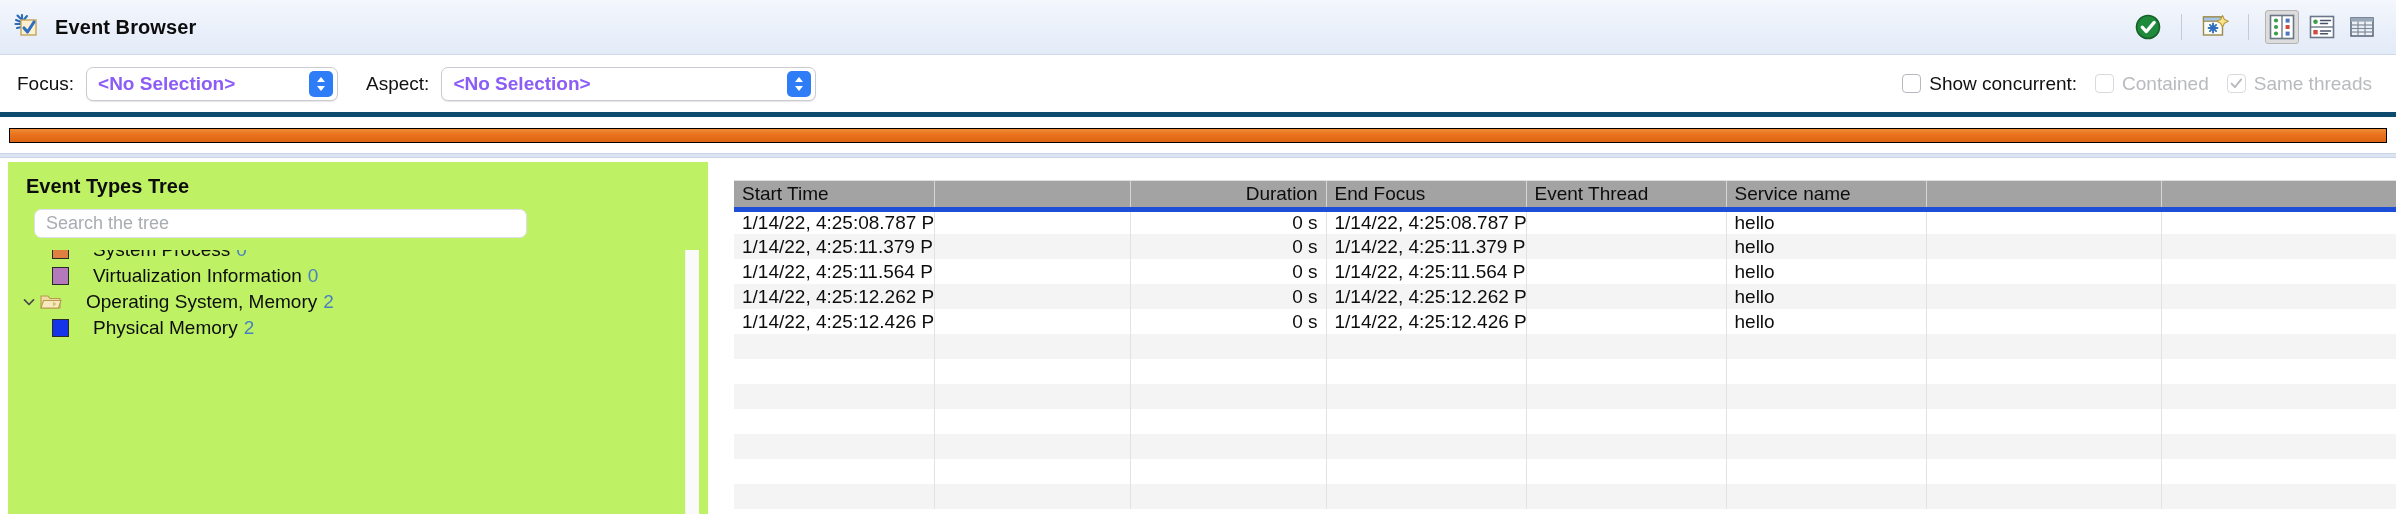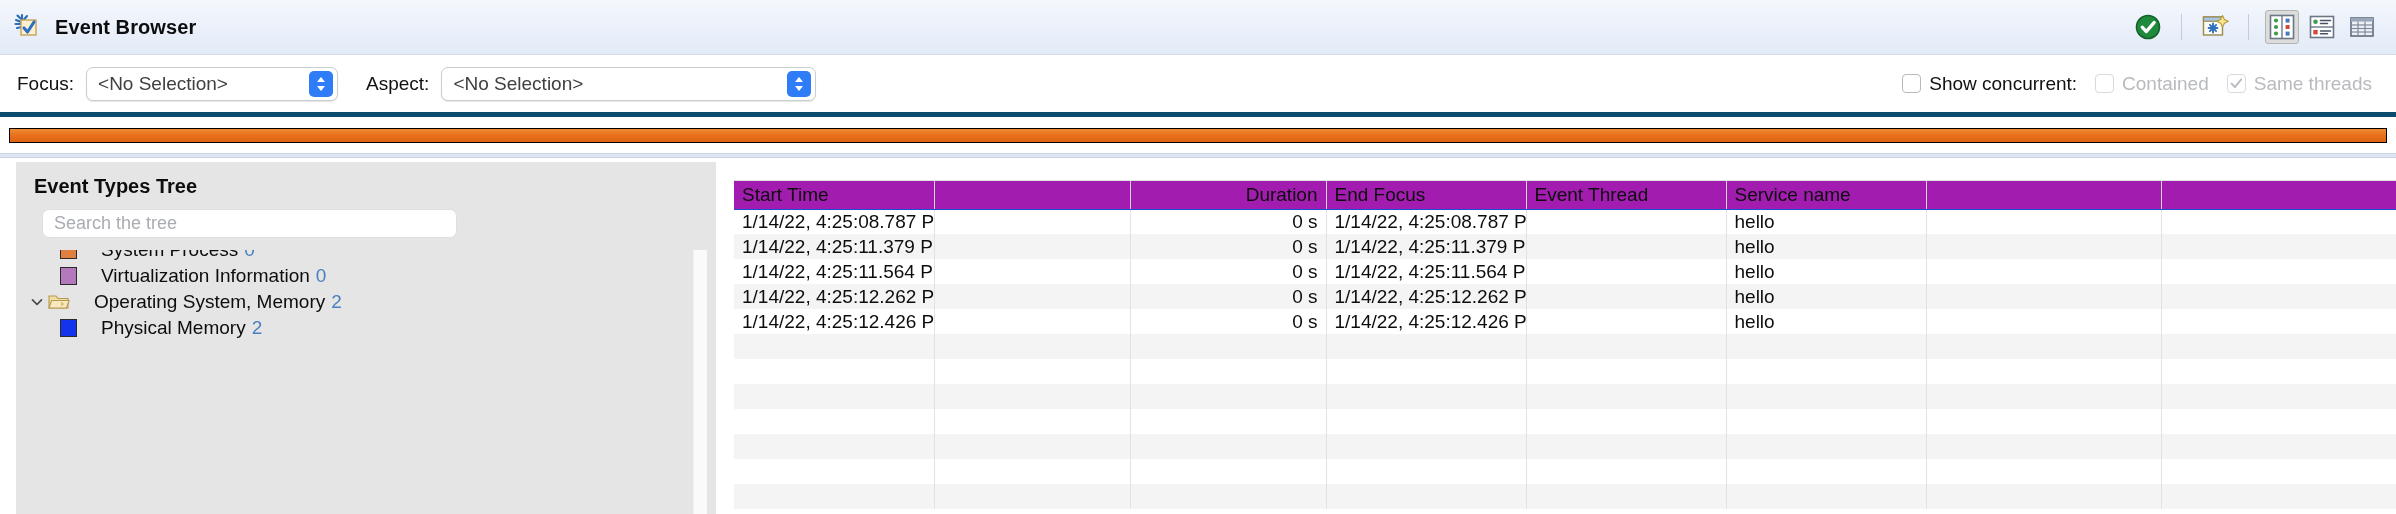--- a/index.html
+++ b/index.html
@@ -90,24 +90,25 @@
     background: #ffffff;
     border: 1px solid #c9ccd2;
     border-radius: 7px;
     box-shadow: 0 1px 1px rgba(0,0,0,0.10);
     display: flex;
     align-items: center;
     box-sizing: border-box;
   }
   .combo-value {
     font-size: 19px;
-    color: #404040;
+    color: #8b5cf6;
     padding-left: 11px;
     white-space: nowrap;
     overflow: hidden;
+    font-weight: bold;
   }
   .combo-arrow {
     position: absolute;
     right: 4px; top: 3px;
     width: 24px; height: 26px;
     background: #2f7df6;
     border-radius: 5px;
     display: flex;
     flex-direction: column;
     align-items: center;
@@ -164,36 +165,36 @@
     width: 2396px; height: 5px;
     background: #dde5f3;
     border-top: 1px solid #c9d4e8;
     border-bottom: 1px solid #c9d4e8;
     box-sizing: border-box;
   }
 
   
   .left-panel {
     position: absolute;
-    left: 16px; top: 162px;
+    left: 8px; top: 162px;
     width: 700px; height: 352px;
-    background: #e5e5e5;
+    background: #bef264;
   }
   .panel-title {
     position: absolute;
     left: 18px; top: 13px;
     font-size: 20px;
     font-weight: bold;
     color: #0d0d0d;
     white-space: nowrap;
   }
   .search-box {
     position: absolute;
     left: 26px; top: 47px;
-    width: 415px; height: 29px;
+    width: 493px; height: 29px;
     border: 1px solid #dcdfe4;
     border-radius: 7px;
     background: #fff;
     box-sizing: border-box;
     display: flex;
     align-items: center;
   }
   .search-placeholder {
     font-size: 18px;
     color: #a9acb1;
@@ -269,22 +270,22 @@
     width: 1662px;
     font-size: 19px;
   }
   table.evt th {
     height: 28px;
     font-weight: normal;
     font-size: 19px;
     text-align: left;
     padding: 0 8px;
     border-right: 1px solid #d6d6d6;
-    border-bottom: 1px solid #1d4ed8;
-    background: #a21caf;
+    border-bottom: 5px solid #1d4ed8;
+    background: #a3a3a3;
     color: #0d0d0d;
     white-space: nowrap;
     box-sizing: border-box;
     vertical-align: middle;
   }
   table.evt th.right { text-align: right; }
   table.evt th.noline { border-right: none; }
   table.evt td {
     height: 25px;
     padding: 0 8px;

